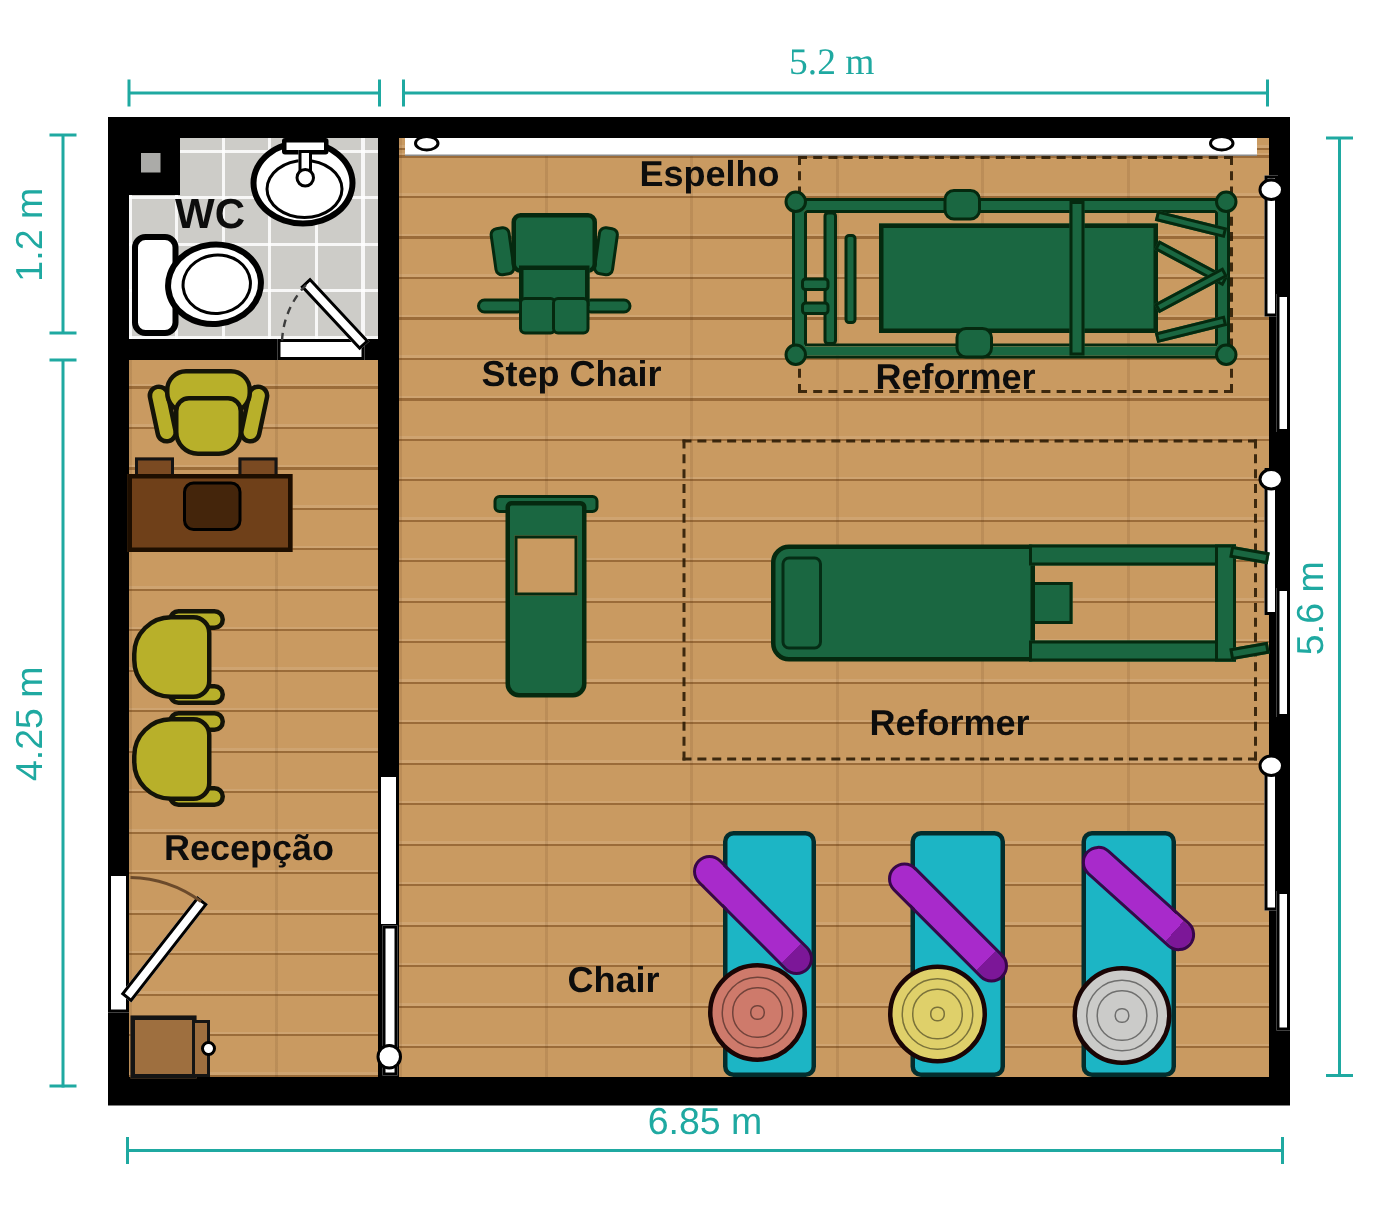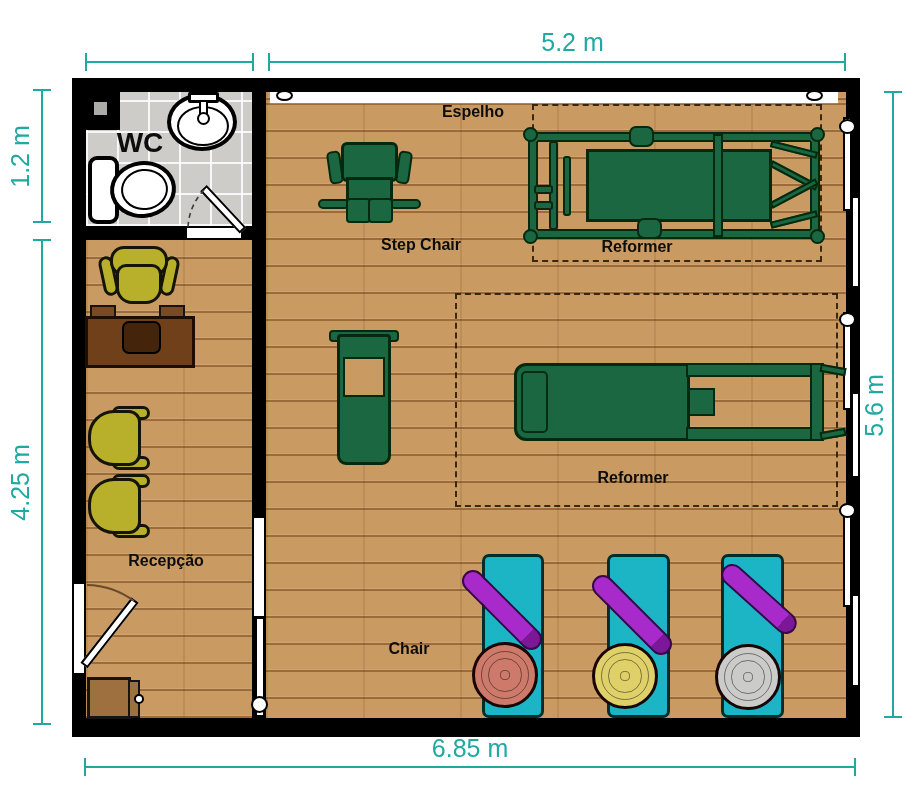--- a/index.html
+++ b/index.html
@@ -20,21 +20,21 @@
     background-image:
       repeating-linear-gradient(90deg, rgba(60,30,5,0.10) 0 2px, rgba(0,0,0,0) 2px 97px),
       repeating-linear-gradient(0deg, rgba(116,70,24,0.55) 0 1.5px, rgba(255,255,255,0.10) 1.5px 3px, rgba(0,0,0,0) 3px 27px);}
   .tile{background-color:#CDCCC8;
     background-image:
       repeating-linear-gradient(90deg, rgba(255,255,255,0.85) 0 2px, rgba(0,0,0,0) 2px 31px),
       repeating-linear-gradient(0deg, rgba(255,255,255,0.85) 0 2px, rgba(0,0,0,0) 2px 31px);}
   .white-part{background:#fff;border:2px solid #000;box-sizing:border-box;}
   .circle{border-radius:50%;}
   
-  .room-label{color:#0d0d0d;font-weight:bold;font-size:16px;text-align:center;white-space:nowrap;}
+  .room-label{color:#0d0d0d;font-weight:bold;font-size:24px;text-align:center;white-space:nowrap;}
   
   .green{background:#1A6741;border:3px solid #05290f;box-sizing:border-box;}
   .green-thin{background:#1A6741;border:2px solid #05290f;box-sizing:border-box;}
   .olive{background:#B8B02A;border:3px solid #141408;box-sizing:border-box;}
   .dashed-zone{border:2px dashed rgba(45,28,6,0.9);box-sizing:border-box;}
   .mat{background:#1CB5C5;border:3px solid #032d2d;box-sizing:border-box;border-radius:7px;}
   .roller{background:linear-gradient(90deg,#A82ACB 0 86%,#7c1798 86%);border:2.5px solid #38064a;
           box-sizing:border-box;border-radius:11px;}
   .disc{border:3px solid #1a0505;box-sizing:border-box;border-radius:50%;}
   .ring{position:absolute;inset:0;margin:auto;border:1.5px solid rgba(0,0,0,0.45);border-radius:50%;}
@@ -42,21 +42,21 @@
 </style>
 </head>
 <body>
 
 <div id="canvas">
 
   <div class="abs dim-line-h" style="left:86px;top:61px;width:167px;"></div>
   <div class="abs dim-tick-v" style="left:85px;top:53px;"></div>
   <div class="abs dim-tick-v" style="left:252px;top:53px;"></div>
 
-  <div class="abs dim-text" style="left:284px;top:28px;width:577px;">5.2 m</div>
+  <div class="abs dim-text" style="left:266px;top:28px;width:577px;font-family:Liberation Serif, serif;">5.2 m</div>
   <div class="abs dim-line-h" style="left:268px;top:61px;width:577px;"></div>
   <div class="abs dim-tick-v" style="left:268px;top:53px;"></div>
   <div class="abs dim-tick-v" style="left:844px;top:53px;"></div>
 
   <div class="abs dim-line-v" style="left:41px;top:90px;height:132px;"></div>
   <div class="abs dim-tick-h" style="left:33px;top:89px;"></div>
   <div class="abs dim-tick-h" style="left:33px;top:221px;"></div>
   <div class="abs dim-text dim-rot" style="left:0px;top:90px;width:40px;height:132px;">
       <span>1.2 m</span>
     </div>
@@ -156,21 +156,21 @@
   <div class="abs white-part circle" style="left:134px;top:694px;width:10px;height:10px;"></div>
 
   <div class="abs green-thin" style="left:328px;top:151px;width:14px;height:33px;border-radius:5px;transform:rotate(-8deg);"></div>
   <div class="abs green-thin" style="left:397px;top:151px;width:14px;height:33px;border-radius:5px;transform:rotate(8deg);"></div>
   <div class="abs green-thin" style="left:318px;top:199px;width:32px;height:10px;border-radius:5px;"></div>
   <div class="abs green-thin" style="left:389px;top:199px;width:32px;height:10px;border-radius:5px;"></div>
   <div class="abs green" style="left:341px;top:142px;width:57px;height:40px;border-radius:6px;"></div>
   <div class="abs green" style="left:346px;top:177px;width:47px;height:27px;"></div>
   <div class="abs green-thin" style="left:346px;top:198px;width:25px;height:25px;border-radius:4px;"></div>
   <div class="abs green-thin" style="left:368px;top:198px;width:25px;height:25px;border-radius:4px;"></div>
-  <div class="abs room-label" style="left:301px;top:236px;width:160px;text-align:right;">Step Chair</div>
+  <div class="abs room-label" style="left:301px;top:236px;width:160px;">Step Chair</div>
 
   <div class="abs dashed-zone" style="left:532px;top:104px;width:290px;height:158px;"></div>
   <div class="abs" style="left:530px;top:134px;width:288px;height:103px;border:6px solid #1A6741;box-sizing:border-box;border-radius:8px;box-shadow:0 0 0 2px #05290f, inset 0 0 0 2px #05290f;"></div>
   <div class="abs green-thin circle" style="left:523px;top:127px;width:15px;height:15px;"></div>
   <div class="abs green-thin circle" style="left:810px;top:127px;width:15px;height:15px;"></div>
   <div class="abs green-thin circle" style="left:523px;top:229px;width:15px;height:15px;"></div>
   <div class="abs green-thin circle" style="left:810px;top:229px;width:15px;height:15px;"></div>
   <div class="abs green-thin" style="left:549px;top:141px;width:9px;height:89px;border-radius:3px;"></div>
   <div class="abs green-thin" style="left:563px;top:156px;width:8px;height:60px;border-radius:3px;"></div>
   <div class="abs green-thin" style="left:534px;top:185px;width:19px;height:9px;border-radius:3px;"></div>

